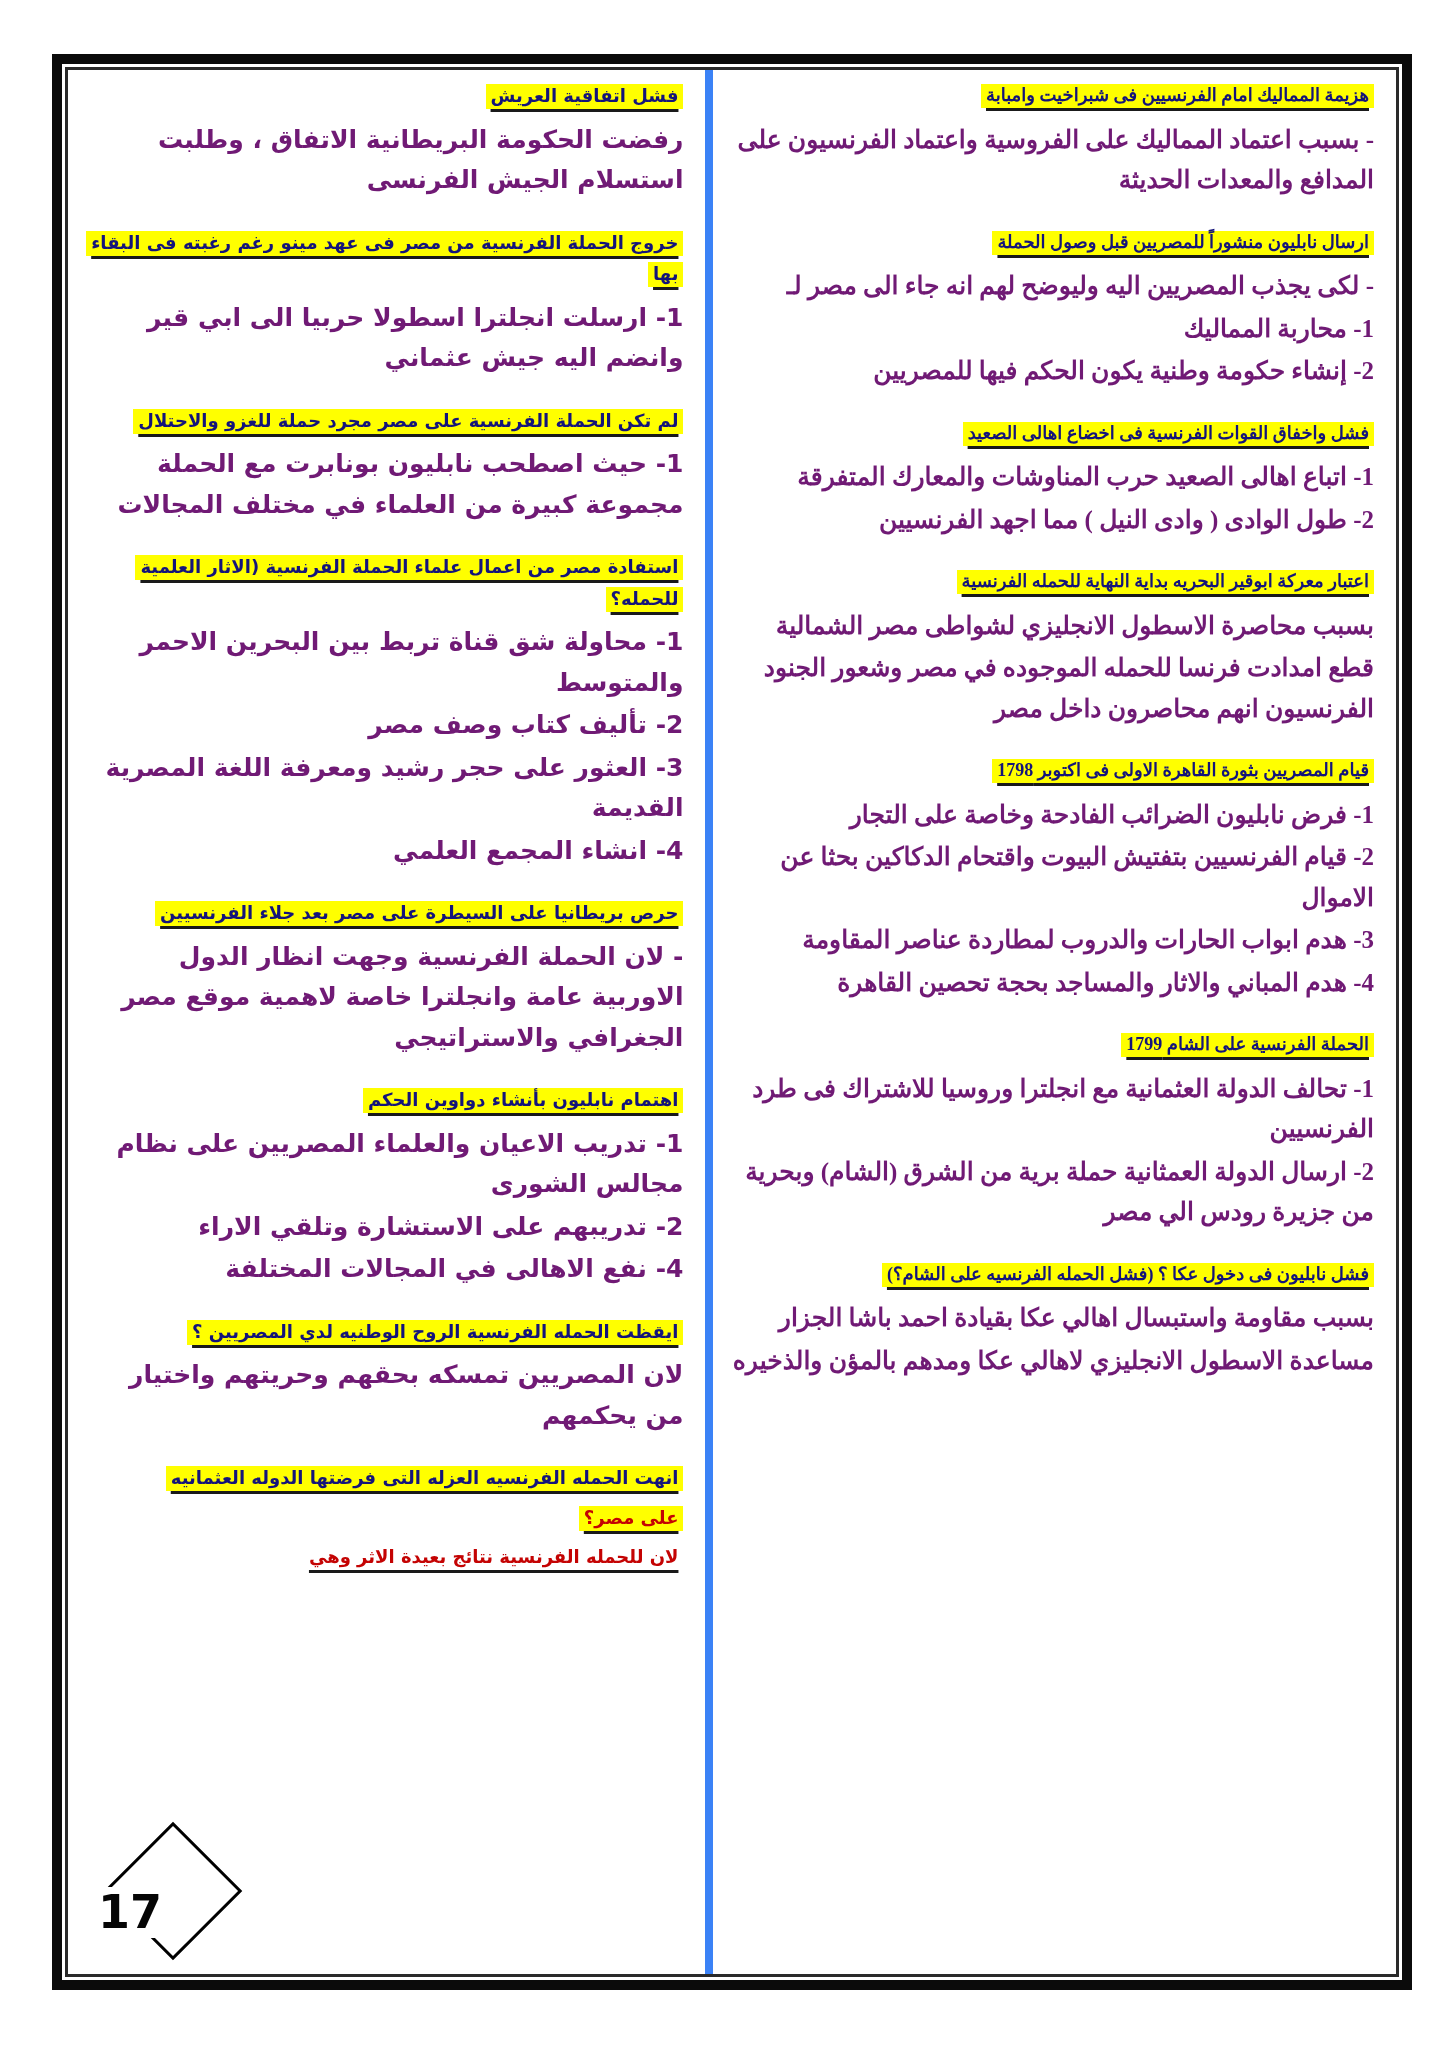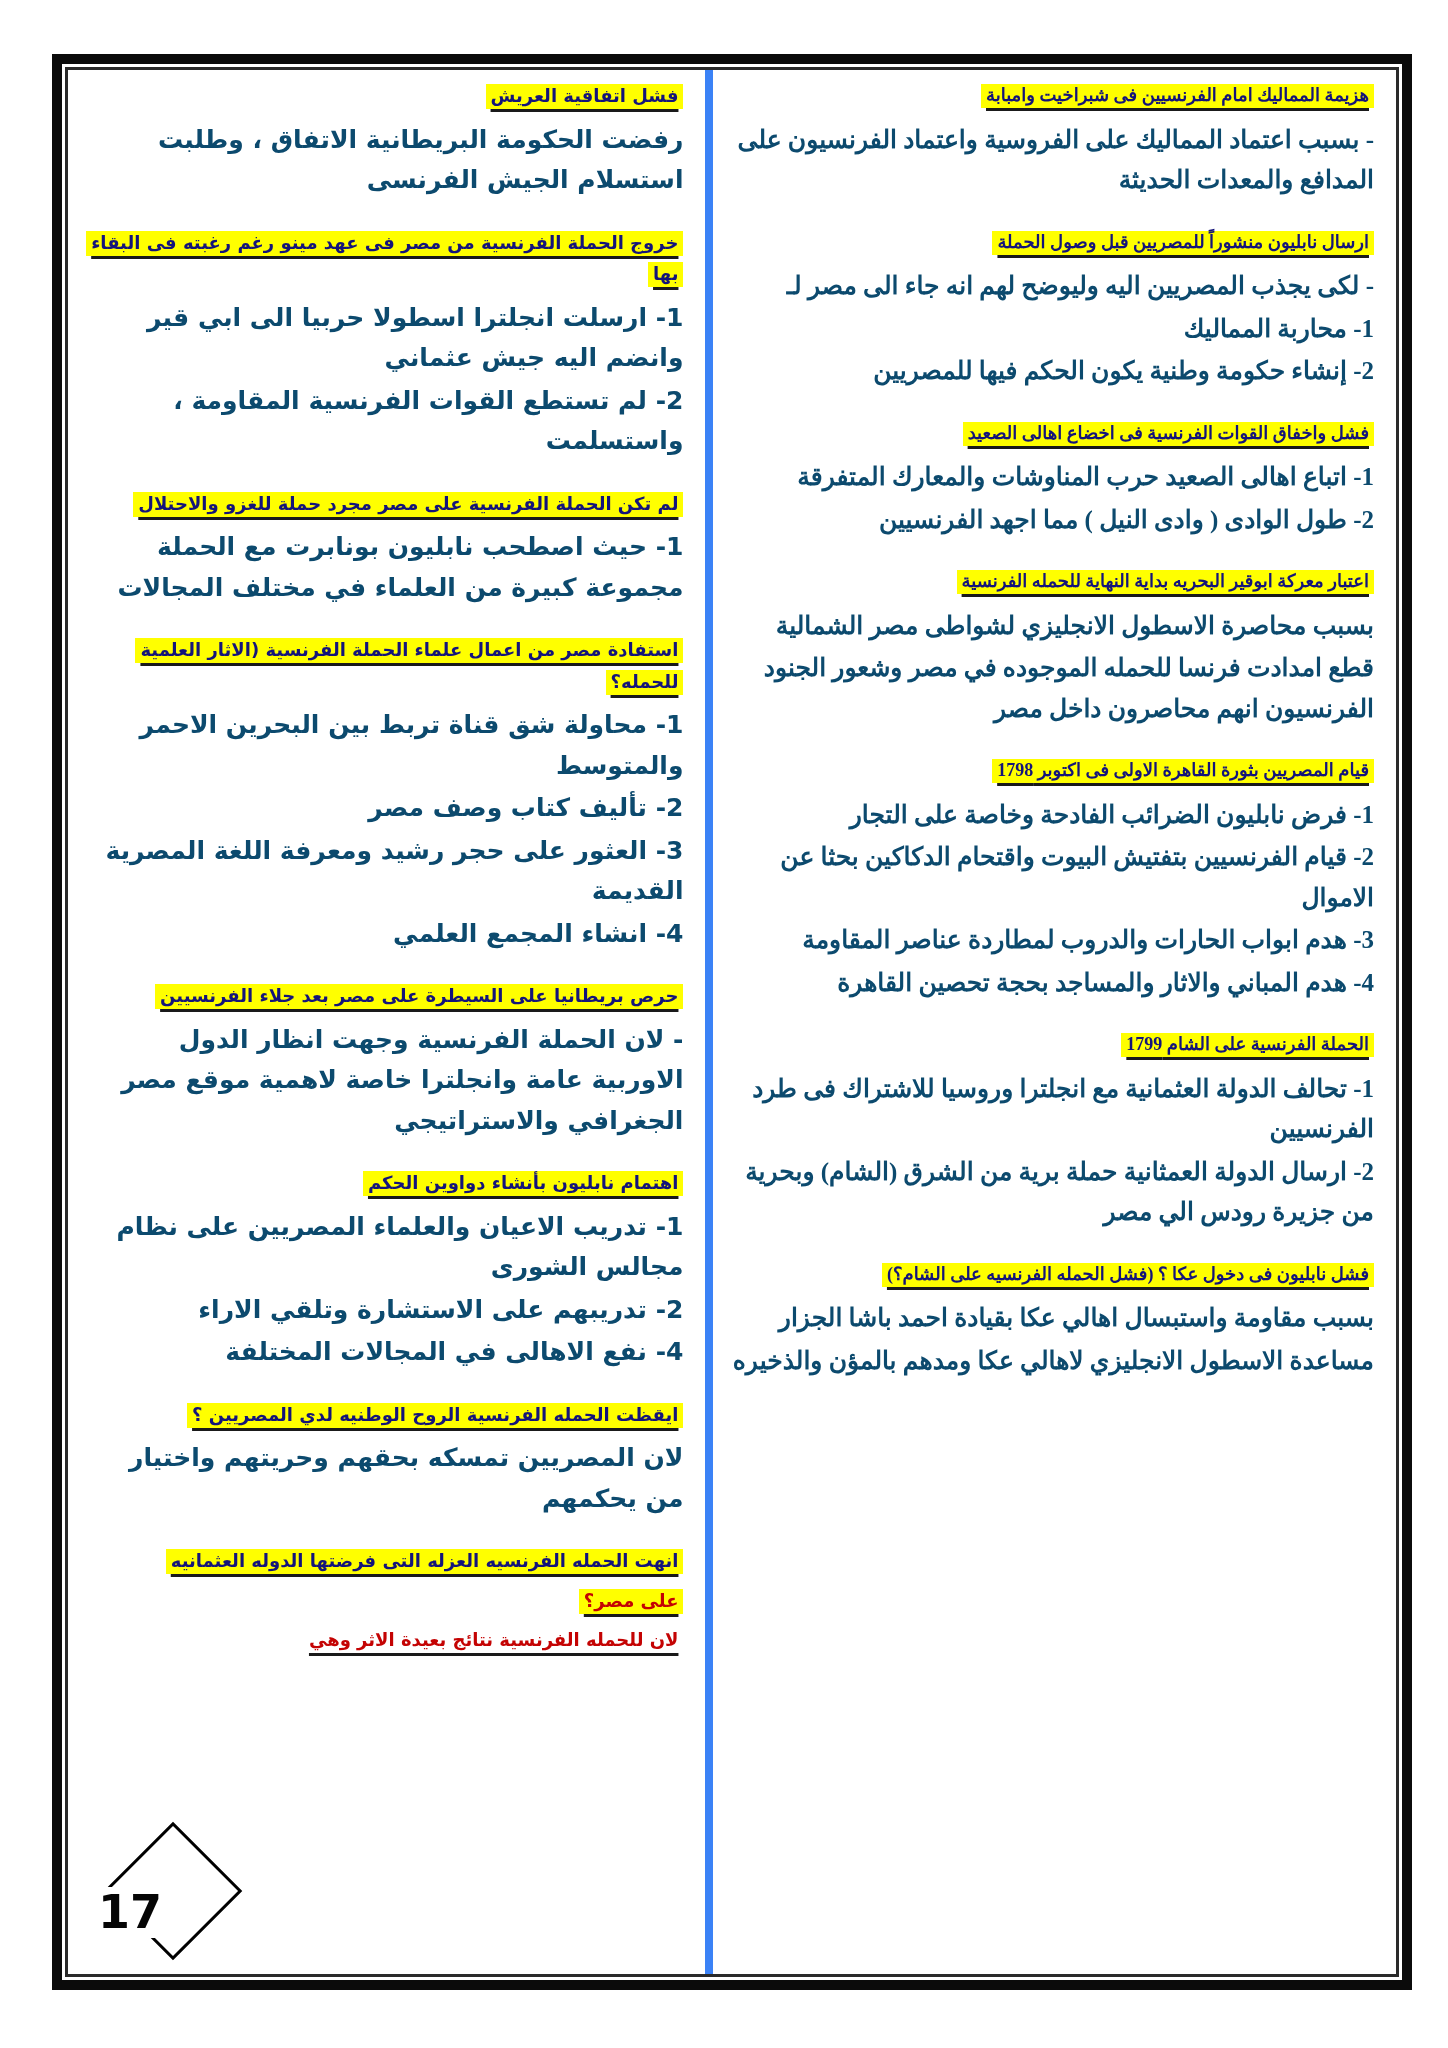--- a/index.html
+++ b/index.html
@@ -24,21 +24,21 @@
   .h{margin:0 0 8px 0;font-size:18px;line-height:1.75;color:#14147a;}
   .h .hl{
     background:#ffff00;padding:1px 5px 3px 5px;
     text-decoration:underline;text-decoration-thickness:3px;
     text-decoration-color:#1a1a1a;text-underline-offset:7px;
     -webkit-box-decoration-break:clone;box-decoration-break:clone;
   }
   .h.yellow-red .hl{color:#c40303;margin-left:20px;}
   .h.red .hl{background:transparent;color:#c40303;}
   .line{
-    font-size:25px;line-height:1.62;color:#0c4a6e;margin:0 0 2px 0;
+    font-size:25px;line-height:1.62;color:#701a75;margin:0 0 2px 0;
   }
   .page-number-wrap{position:absolute;left:14px;bottom:10px;width:190px;height:170px;}
   .pn-diamond{
     position:absolute;left:48px;bottom:30px;width:92px;height:92px;
     border:3px solid #000;background:#fff;transform:rotate(45deg);
   }
   .pn-num{
     position:absolute;left:14px;bottom:32px;font-size:46px;color:#050505;
     background:#fff;padding:0 8px;line-height:1.1;
   }
@@ -90,21 +90,20 @@
         </div>
       </div>
     <div class="col col-left">
         <div class="section">
           <div class="h yellow"><span class="hl">فشل اتفاقية العريش</span></div>
           <div class="line">رفضت الحكومة البريطانية الاتفاق ، وطلبت استسلام الجيش الفرنسى</div>
         </div>
         <div class="section">
           <div class="h yellow"><span class="hl">خروج الحملة الفرنسية من مصر فى عهد مينو رغم رغبته فى البقاء بها</span></div>
           <div class="line">1- ارسلت انجلترا اسطولا حربيا الى ابي قير وانضم اليه جيش عثماني</div>
-          <div class="line">2- لم تستطع القوات الفرنسية المقاومة ، واستسلمت</div>
         </div>
         <div class="section">
           <div class="h yellow"><span class="hl">لم تكن الحملة الفرنسية على مصر مجرد حملة للغزو والاحتلال</span></div>
           <div class="line">1- حيث اصطحب نابليون بونابرت مع الحملة مجموعة كبيرة من العلماء في مختلف المجالات</div>
         </div>
         <div class="section">
           <div class="h yellow"><span class="hl">استفادة مصر من اعمال علماء الحملة الفرنسية (الاثار العلمية للحمله؟</span></div>
           <div class="line">1- محاولة شق قناة تربط بين البحرين الاحمر والمتوسط</div>
           <div class="line">2- تأليف كتاب وصف مصر</div>
           <div class="line">3- العثور على حجر رشيد ومعرفة اللغة المصرية القديمة</div>

